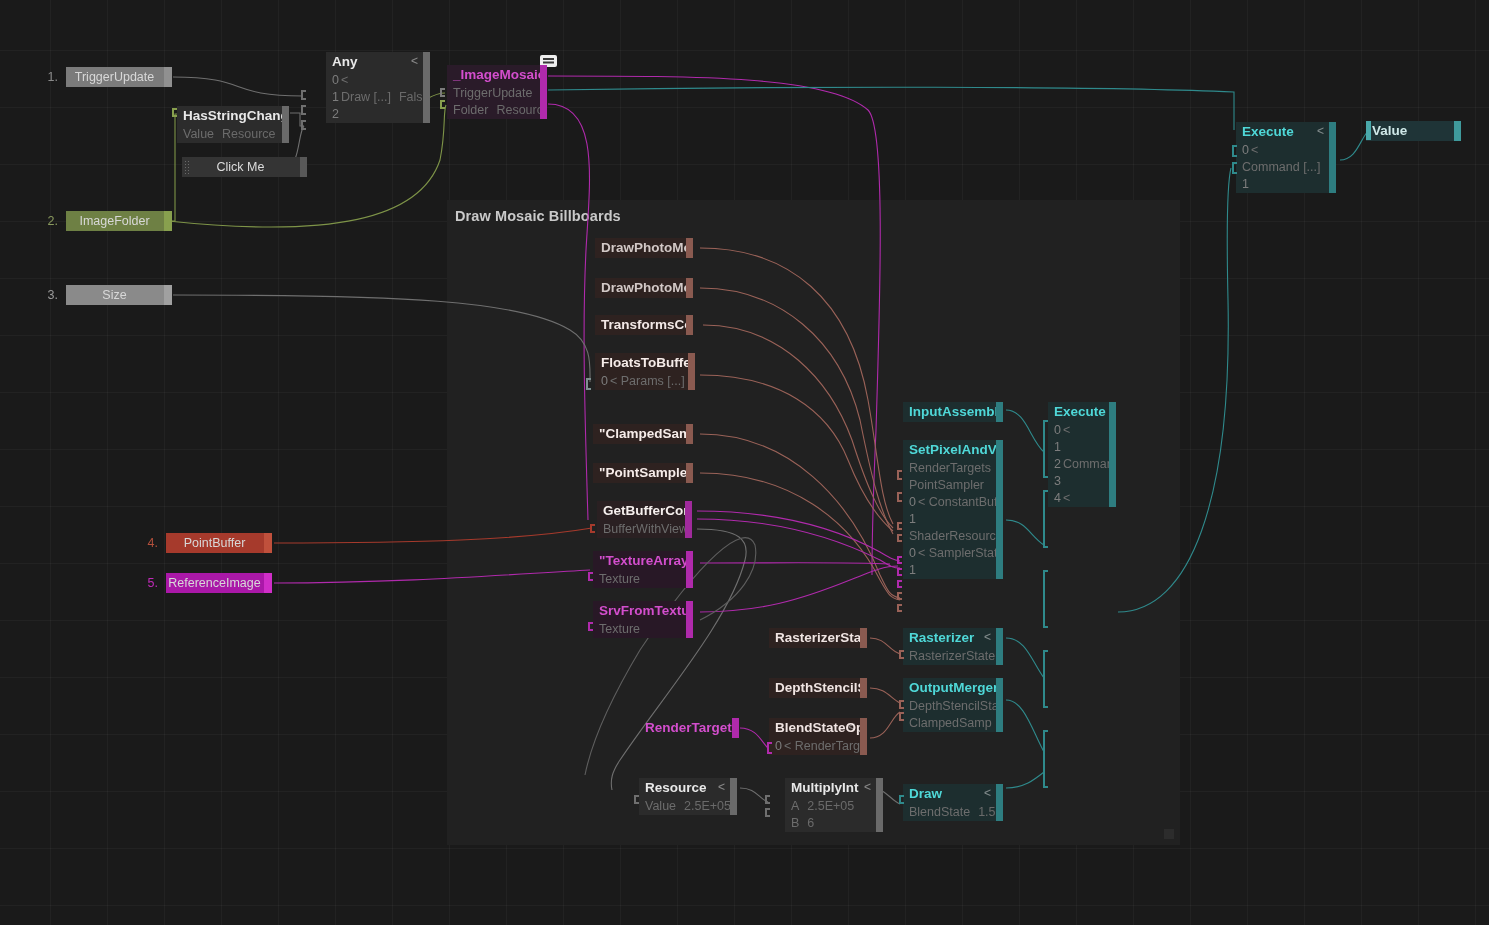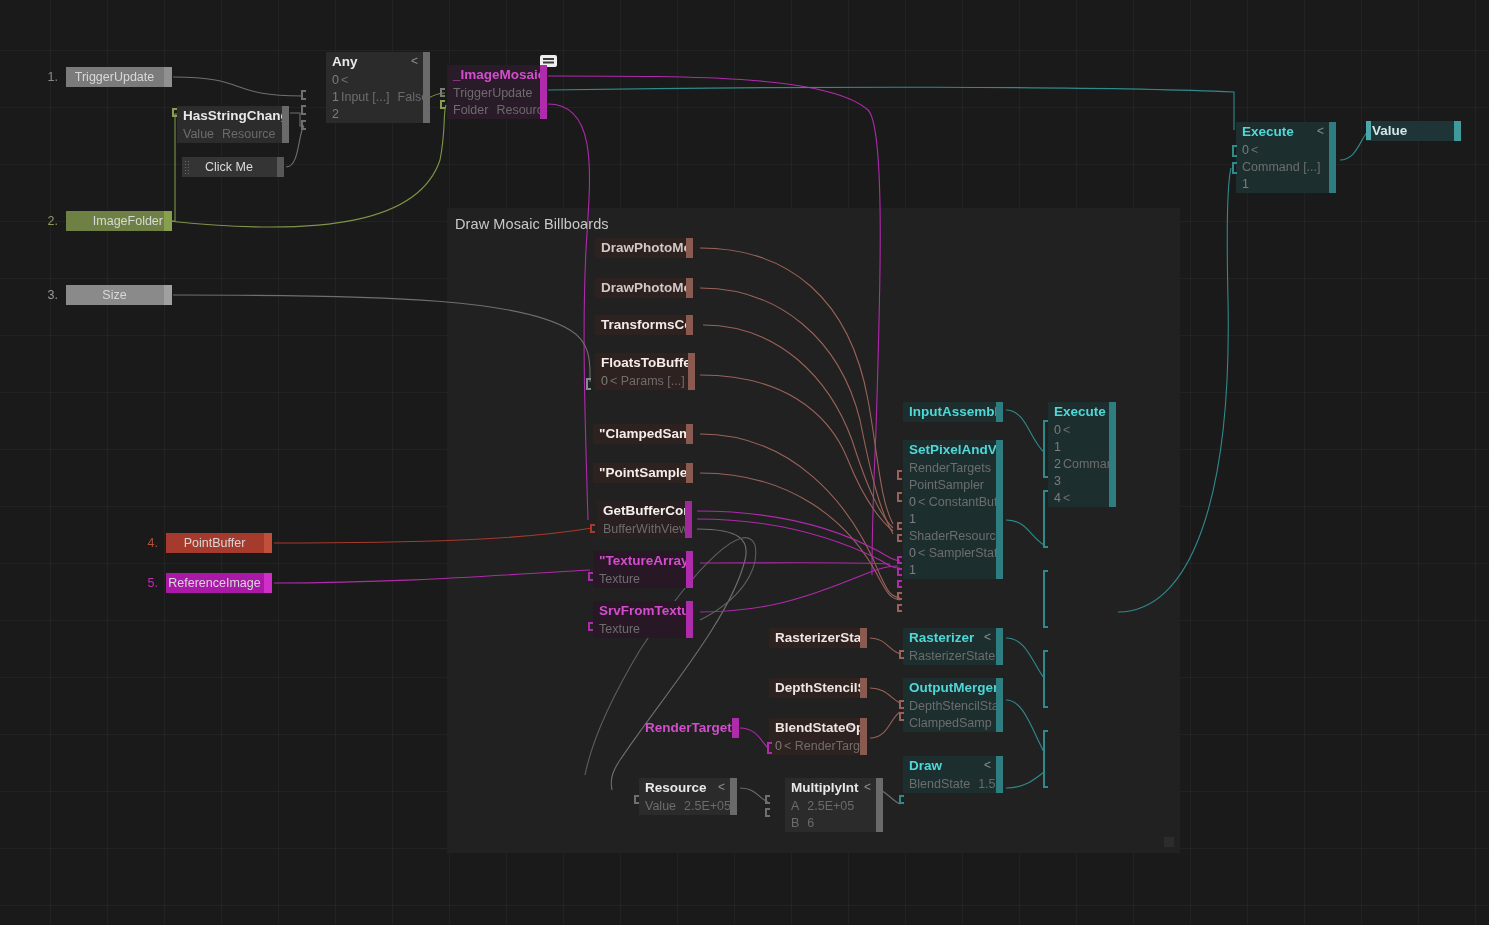--- a/index.html
+++ b/index.html
@@ -150,21 +150,21 @@
     height: 1.5px; background: #3a3a3a;
     box-shadow: 0 3.5px 0 #3a3a3a;
   }
 </style>
 </head>
 <body>
 
 <div id="canvas">
   <div id="grid"></div>
 
-  <div class="group-panel" id="group-panel" style="left: 447px; top: 208px; width: 733px; height: 645px; background: rgb(33, 33, 33);">
+  <div class="group-panel" id="group-panel" style="left: 447px; top: 200px; width: 733px; height: 645px; background: rgb(33, 33, 33); font-weight: bold;">
     <div class="group-title">Draw Mosaic Billboards</div>
     <div class="group-resize"></div>
   </div>
 
   <svg id="svg-links" width="1489" height="925">
       <path d="M 173 77 C 251 77, 225 96, 303 96" stroke="#6f6f6f" fill="none" stroke-width="1.1"></path>
       <path d="M 290 113 L 300 113 L 300 126 L 304 126" stroke="#6f6f6f" fill="none" stroke-width="1.1"></path>
       <path d="M 286 167 C 300 167, 298 132, 304 126" stroke="#6f6f6f" fill="none" stroke-width="1.1"></path>
       <path d="M 168 221 L 175 221 L 175 114 L 177 114" stroke="#7e9448" fill="none" stroke-width="1.1"></path>
       <path d="M 168 221 C 330 238, 420 220, 440 160 C 446 130, 443 112, 446 105" stroke="#7e9448" fill="none" stroke-width="1.1"></path>
@@ -199,44 +199,44 @@
       <path d="M 1006 700 C 1024 700, 1032 730, 1044 752" stroke="#2f8a8c" fill="none" stroke-width="1.1"></path>
       <path d="M 740 788 C 756 788, 758 798, 768 802" stroke="#6f6f6f" fill="none" stroke-width="1.1"></path>
       <path d="M 870 788 C 886 788, 890 800, 900 804" stroke="#6f6f6f" fill="none" stroke-width="1.1"></path>
       <path d="M 1006 788 C 1024 788, 1034 780, 1044 772" stroke="#2f8a8c" fill="none" stroke-width="1.1"></path>
     </svg>
 
   <div id="layer-nodes">
       <div class="io-num" style="left: 36px; top: 67px; color: rgb(138, 138, 138);">1.</div>
       <div class="io-node" style="left: 66px; top: 67px; width: 106px; background: rgb(123, 123, 123);"><span>TriggerUpdate</span><span class="iopin" style="background: rgb(144, 144, 144);"></span></div>
       <div class="io-num" style="left: 36px; top: 211px; color: rgb(138, 154, 94);">2.</div>
-      <div class="io-node" style="left: 66px; top: 211px; width: 106px; background: rgb(110, 128, 68); text-align: right;"><span>ImageFolder</span><span class="iopin" style="background: rgb(136, 160, 78);"></span></div>
+      <div class="io-node" style="left: 66px; top: 211px; width: 106px; background: rgb(110, 128, 68);"><span>ImageFolder</span><span class="iopin" style="background: rgb(136, 160, 78);"></span></div>
       <div class="io-num" style="left: 36px; top: 285px; color: rgb(154, 154, 154);">3.</div>
       <div class="io-node" style="left: 66px; top: 285px; width: 106px; background: rgb(138, 138, 138);"><span>Size</span><span class="iopin" style="background: rgb(160, 160, 160);"></span></div>
       <div class="io-num" style="left: 136px; top: 533px; color: rgb(180, 80, 60);">4.</div>
       <div class="io-node" style="left: 166px; top: 533px; width: 106px; background: rgb(166, 58, 44);"><span>PointBuffer</span><span class="iopin" style="background: rgb(192, 80, 60);"></span></div>
       <div class="io-num" style="left: 136px; top: 573px; color: rgb(192, 42, 184);">5.</div>
       <div class="io-node" style="left: 166px; top: 573px; width: 106px; background: rgb(170, 24, 168);"><span>ReferenceImage</span><span class="iopin" style="background: rgb(208, 46, 200);"></span></div>
-      <div class="btn-widget" style="left: 182px; top: 157px; width: 102px;"><span class="handle"></span><span>Click Me</span><span class="iopin"></span></div>
+      <div class="btn-widget" style="left: 182px; top: 157px; width: 125px;"><span class="handle"></span><span>Click Me</span><span class="iopin"></span></div>
       <div class="comment-icon" style="left: 406px; top: 55px;">
         <i></i>
       </div>
       <div class="comment-icon" style="left: 540px; top: 55px;">
         <i></i>
       </div>
       <div class="node" style="left: 177px; top: 106px; width: 112px; background: rgb(44, 44, 44);">
         <span class="title" style="color: rgb(232, 232, 232); font-weight: 700;">HasStringChanged</span>
         <span class="row"><span>Value</span><span class="val">Resource</span></span>
         <span class="pin-out" style="background: rgb(106, 106, 106);"></span>
       </div>
       <div class="node" style="left: 305px; top: 52px; width: 104px; background: rgb(43, 43, 43); margin-left: 21px;">
         <span class="title" style="color: rgb(232, 232, 232); font-weight: 700;">Any</span>
         <span class="chev">&lt;</span>
         <span class="row"><span class="idx">0</span><span>&lt;</span></span>
-        <span class="row"><span class="idx">1</span><span>Input [...]</span><span class="val">False</span></span>
+        <span class="row"><span class="idx">1</span><span>Draw [...]</span><span class="val">False</span></span>
         <span class="row"><span class="idx">2</span><span></span></span>
         <span class="pin-out" style="background: rgb(106, 106, 106);"></span>
       </div>
       <div class="node" style="left: 447px; top: 65px; width: 100px; background: rgb(42, 27, 41);">
         <span class="title" style="color: rgb(211, 78, 205); font-weight: 700;">_ImageMosaic</span>
         <span class="row"><span>TriggerUpdate</span><span class="val">F</span></span>
         <span class="row"><span>Folder</span><span class="val">Resource</span></span>
         <span class="pin-out" style="background: rgb(176, 42, 172);"></span>
       </div>
       <div class="node" style="left: 1236px; top: 122px; width: 100px; background: rgb(29, 46, 47);">
@@ -351,21 +351,21 @@
         <span class="row"><span>Value</span><span class="val">2.5E+05</span></span>
         <span class="pin-out" style="background: rgb(106, 106, 106);"></span>
       </div>
       <div class="node" style="left: 769px; top: 778px; width: 98px; background: rgb(43, 43, 43); margin-left: 16px;">
         <span class="title" style="color: rgb(232, 232, 232); font-weight: 700;">MultiplyInt</span>
         <span class="chev">&lt;</span>
         <span class="row"><span>A</span><span class="val">2.5E+05</span></span>
         <span class="row"><span>B</span><span class="val">6</span></span>
         <span class="pin-out" style="background: rgb(106, 106, 106);"></span>
       </div>
-      <div class="node" style="left: 903px; top: 756px; width: 100px; background: rgb(29, 46, 47);">
+      <div class="node" style="left: 903px; top: 784px; width: 100px; background: rgb(29, 46, 47);">
         <span class="title" style="color: rgb(79, 216, 216); font-weight: 700;">Draw</span>
         <span class="chev">&lt;</span>
         <span class="row"><span>BlendState</span><span class="val">1.5</span></span>
         <span class="pin-out" style="background: rgb(46, 125, 128);"></span>
       </div>
       <div style="position: absolute; left: 301px; top: 90px; width: 5px; height: 10px; border-left: 2px solid rgb(111, 111, 111); border-top: 2px solid rgb(111, 111, 111); border-bottom: 2px solid rgb(111, 111, 111);"></div>
       <div style="position: absolute; left: 301px; top: 105px; width: 5px; height: 10px; border-left: 2px solid rgb(111, 111, 111); border-top: 2px solid rgb(111, 111, 111); border-bottom: 2px solid rgb(111, 111, 111);"></div>
       <div style="position: absolute; left: 301px; top: 120px; width: 5px; height: 10px; border-left: 2px solid rgb(111, 111, 111); border-top: 2px solid rgb(111, 111, 111); border-bottom: 2px solid rgb(111, 111, 111);"></div>
       <div style="position: absolute; left: 440px; top: 88px; width: 5px; height: 9px; border-left: 2px solid rgb(123, 123, 123); border-top: 2px solid rgb(123, 123, 123); border-bottom: 2px solid rgb(123, 123, 123);"></div>
       <div style="position: absolute; left: 440px; top: 100px; width: 5px; height: 9px; border-left: 2px solid rgb(136, 160, 78); border-top: 2px solid rgb(136, 160, 78); border-bottom: 2px solid rgb(136, 160, 78);"></div>

